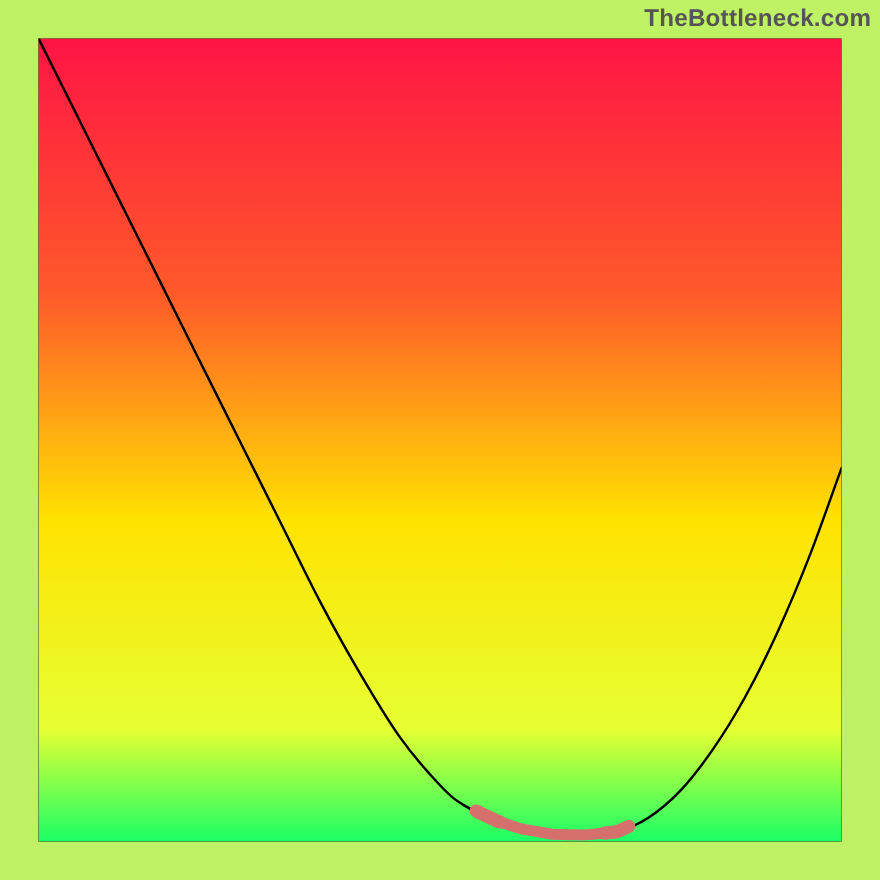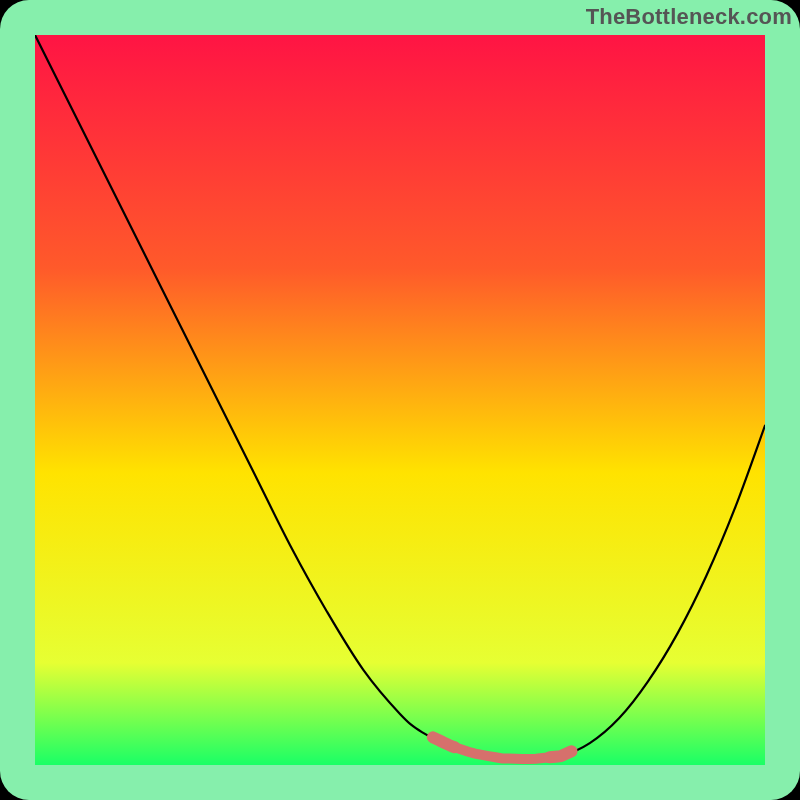--- a/index.html
+++ b/index.html
@@ -8,22 +8,21 @@
     width: 800px;
     height: 800px;
     overflow: hidden;
     background: #000;
     font-family: Arial, Helvetica, sans-serif;
   }
   .frame {
     position: relative;
     width: 800px;
     height: 800px;
-    background: #86efac;
-    border-radius: 29px;
+    background: #bef264;
   }
   .watermark {
     position: absolute;
     top: 4px;
     right: 8px;
     color: #555;
     font-size: 22px;
     font-weight: 600;
     letter-spacing: 0.2px;
     z-index: 30;

